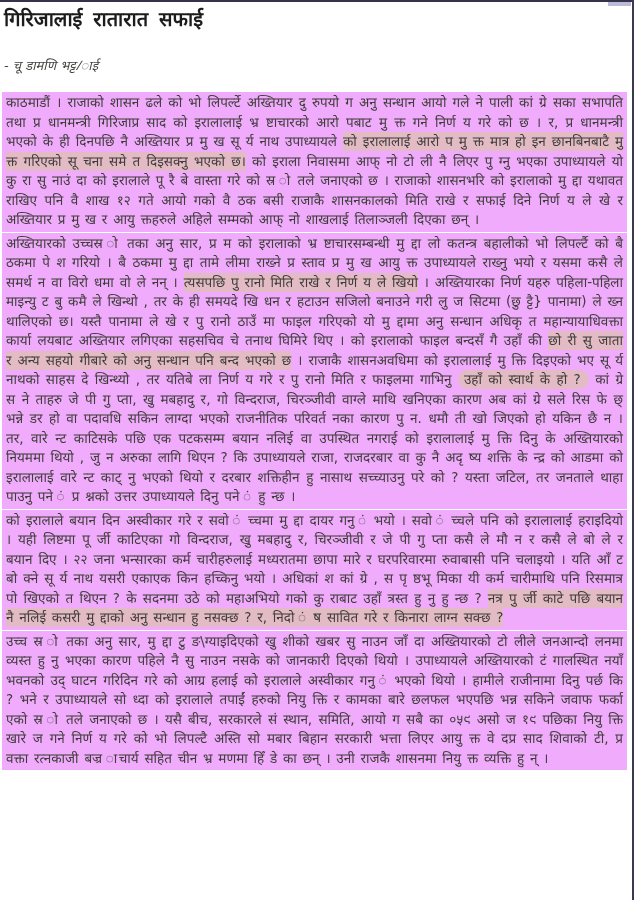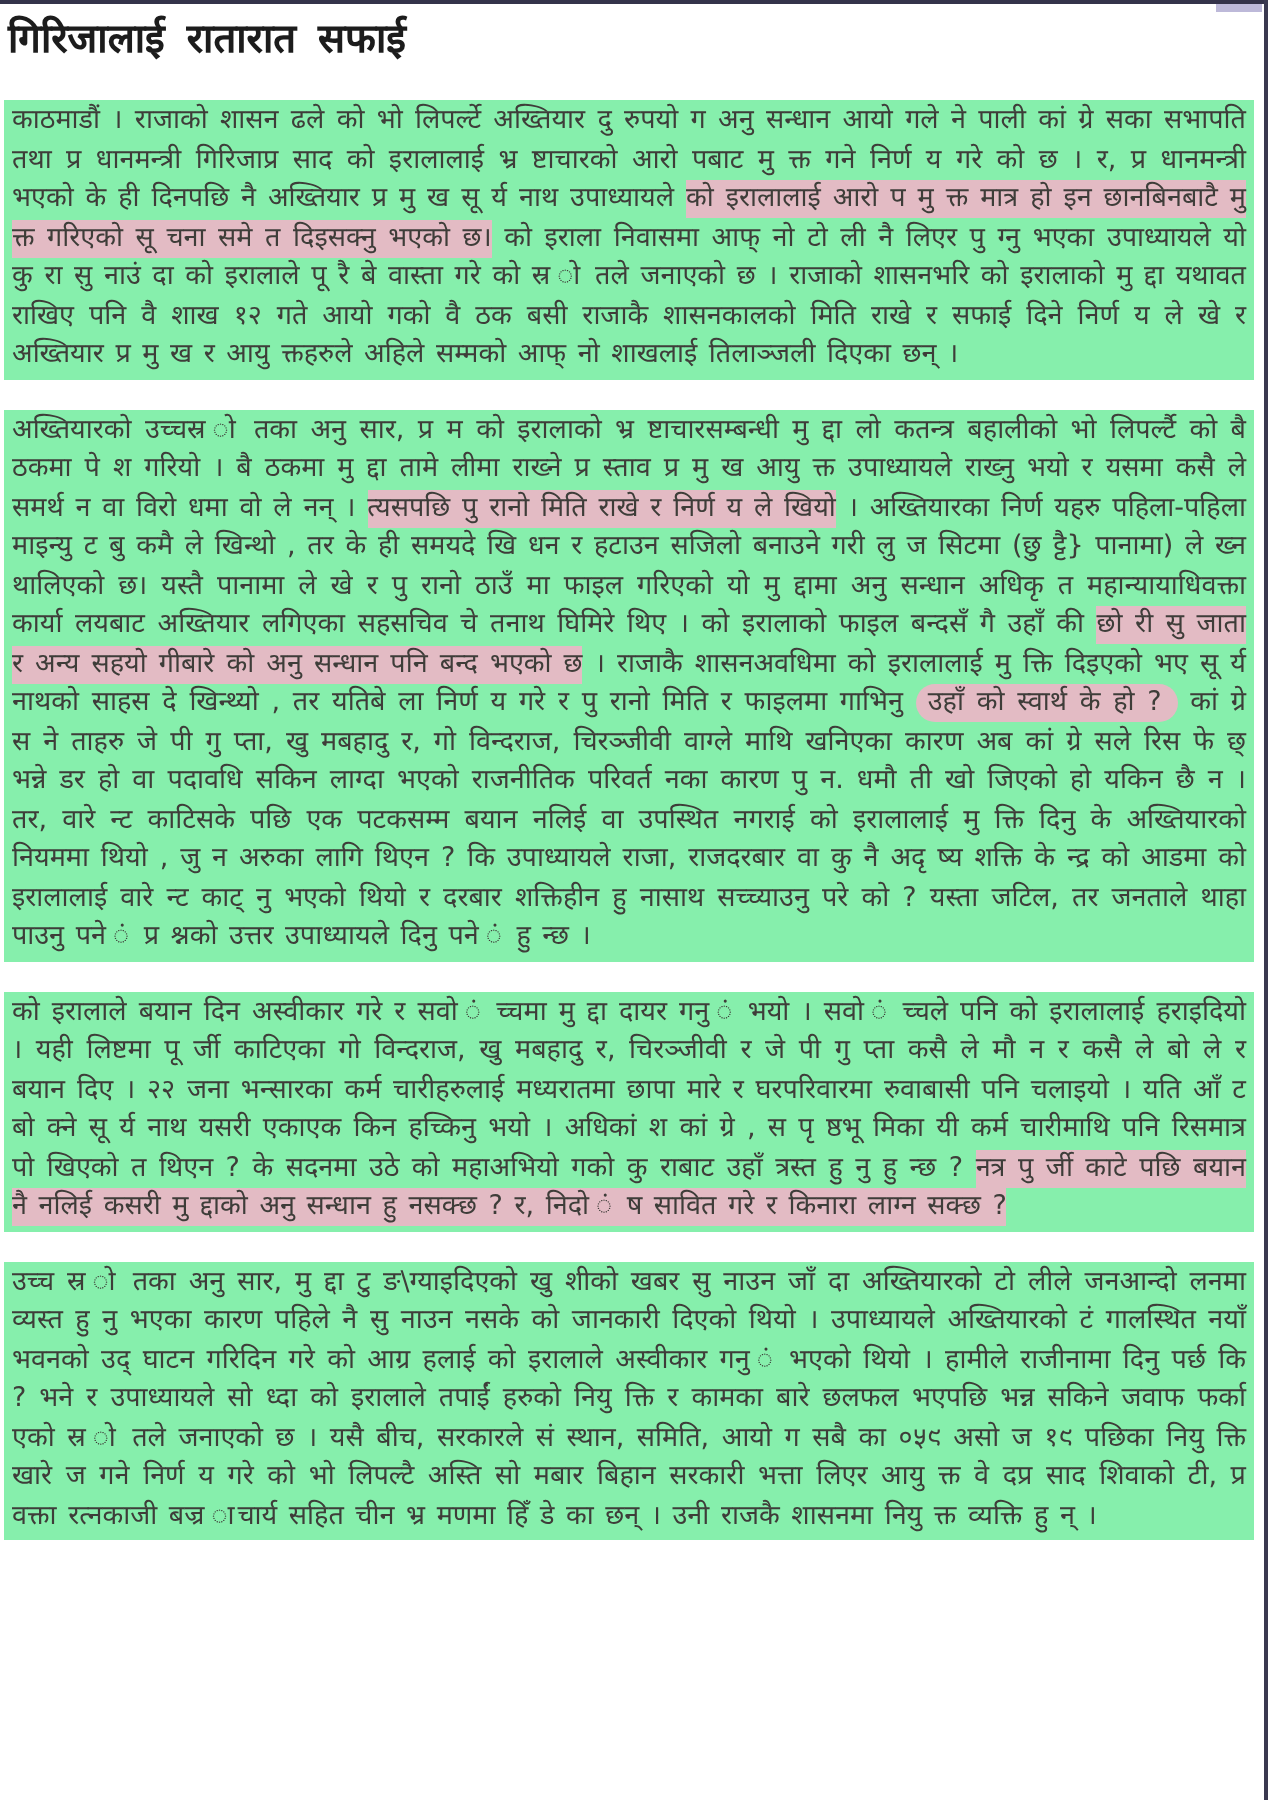--- a/index.html
+++ b/index.html
@@ -47,45 +47,46 @@
   .byline {
     margin: 24px 0 0 2px;
     font-style: italic;
     font-size: 13px;
     color: #45443f;
   }
   .body-text {
     margin-top: 18px;
   }
   .para {
-    background: #86efac;
+    background: #f0abfc;
     font-size: 13.5px;
     line-height: 19.5px;
     text-align: justify;
     padding: 1px 4px 2px 4px;
-    margin: 0 0 15px 0;
+    margin: 0 0 1px 0;
     word-spacing: 1.5px;
   }
   .hl {
     background: #e3bbc4;
     padding: 1px 0 2px 0;
   }
   .hl.rounded {
     border-radius: 11px;
     padding: 1px 8px 2px 6px;
   }
 </style>
 </head>
 <body>
 
 <div class="top-edge"></div>
 <div class="right-edge"></div>
 <div class="scroll-stub"></div>
 
 <div class="content">
   <h1 class="title">गिरिजालाई  रातारात सफाई</h1>
+  <div class="byline">- चू डामणि भट्ट/ाई</div>
   <div class="body-text" id="paragraphs">
       <p class="para"><span>काठमाडौं  । राजाको  शासन ढले को  भो लिपर्ल्टे  अख्तियार दु रुपयो ग अनु सन्धान आयो गले  ने पाली कां ग्रे सका सभापति तथा प्र धानमन्त्री गिरिजाप्र साद को इरालालाई  भ्र ष्टाचारको  आरो पबाट मु क्त गने  निर्ण य गरे को  छ । र, प्र धानमन्त्री भएको  के ही दिनपछि नै  अख्तियार प्र मु ख सू र्य नाथ उपाध्यायले </span><span class="hl">को इरालालाई  आरो प मु क्त मात्र हो इन छानबिनबाटै  मु क्त गरिएको  सू चना समे त दिइसक्नु भएको  छ।</span><span> को इराला निवासमा आफ् नो  टो ली नै  लिएर पु ग्नु भएका उपाध्यायले  यो  कु रा सु नाउं दा को इरालाले  पू रै  बे वास्ता गरे को  स्र ो तले  जनाएको  छ । राजाको  शासनभरि को इरालाको  मु द्दा यथावत राखिए पनि वै शाख १२ गते  आयो गको  वै ठक बसी राजाकै  शासनकालको  मिति राखे र सफाई दिने  निर्ण य ले खे र अख्तियार प्र मु ख र आयु क्तहरुले  अहिले  सम्मको  आफ् नो  शाखलाई तिलाञ्जली दिएका छन् ।</span></p>
       <p class="para"><span>अख्तियारको  उच्चस्र ो तका अनु सार, प्र म को इरालाको  भ्र ष्टाचारसम्बन्धी मु द्दा लो कतन्त्र बहालीको  भो लिपर्ल्टै को  बै ठकमा पे श गरियो  । बै ठकमा मु द्दा तामे लीमा राख्ने  प्र स्ताव प्र मु ख आयु क्त उपाध्यायले  राख्नु भयो  र यसमा कसै ले  समर्थ न वा विरो धमा वो ले नन्  । </span><span class="hl">त्यसपछि पु रानो  मिति राखे र निर्ण य ले खियो</span><span> । अख्तियारका निर्ण यहरु पहिला-पहिला माइन्यु ट बु कमै  ले खिन्थो , तर के ही समयदे खि धन र हटाउन सजिलो  बनाउने  गरी लु ज सिटमा (छु ट्टै} पानामा) ले ख्न थालिएको  छ। यस्तै  पानामा ले खे र पु रानो  ठाउँ मा फाइल गरिएको  यो  मु द्दामा अनु सन्धान अधिकृ त महान्यायाधिवक्ता कार्या लयबाट अख्तियार लगिएका सहसचिव चे तनाथ घिमिरे  थिए । को इरालाको  फाइल बन्दसँ गै  उहाँ की </span><span class="hl">छो री सु जाता र अन्य सहयो गीबारे को  अनु सन्धान पनि बन्द भएको  छ</span><span> । राजाकै  शासनअवधिमा को इरालालाई  मु क्ति दिइएको  भए सू र्य नाथको  साहस दे खिन्थ्यो , तर यतिबे ला निर्ण य गरे र पु रानो  मिति र फाइलमा गाभिनु </span><span class="hl rounded">उहाँ  को  स्वार्थ  के  हो  ?</span><span> कां ग्रे स ने ताहरु जे पी गु प्ता, खु मबहादु र, गो विन्दराज, चिरञ्जीवी वाग्ले  माथि खनिएका कारण अब कां ग्रे सले  रिस फे छ्  भन्ने  डर हो  वा पदावधि सकिन लाग्दा भएको  राजनीतिक परिवर्त नका कारण पु न. धमौ ती खो जिएको  हो  यकिन छै न । तर, वारे न्ट काटिसके पछि एक पटकसम्म बयान नलिई  वा उपस्थित नगराई  को इरालालाई  मु क्ति दिनु  के  अख्तियारको  नियममा थियो , जु न अरुका लागि थिएन ? कि उपाध्यायले  राजा, राजदरबार वा कु नै  अदृ ष्य शक्ति के न्द्र को  आडमा को इरालालाई  वारे न्ट काट् नु भएको  थियो  र दरबार शक्तिहीन हु नासाथ सच्च्याउनु परे को  ? यस्ता जटिल, तर जनताले  थाहा पाउनु पने ं  प्र श्नको  उत्तर उपाध्यायले  दिनु पने ं  हु न्छ ।</span></p>
       <p class="para"><span>को इरालाले  बयान दिन अस्वीकार गरे र सवो ं च्चमा मु द्दा दायर गनु ं भयो  । सवो ं च्चले  पनि को इरालालाई  हराइदियो  । यही लिष्टमा पू र्जी  काटिएका गो विन्दराज, खु मबहादु र, चिरञ्जीवी र जे पी गु प्ता कसै ले  मौ न र कसै ले  बो ले र बयान दिए । २२ जना भन्सारका कर्म चारीहरुलाई  मध्यरातमा छापा मारे र घरपरिवारमा रुवाबासी पनि चलाइयो  । यति आँ ट बो क्ने  सू र्य नाथ यसरी एकाएक किन हच्किनु भयो  । अधिकां श कां ग्रे , स पृ ष्ठभू मिका यी कर्म चारीमाथि पनि रिसमात्र पो खिएको  त थिएन ? के  सदनमा उठे को  महाअभियो गको  कु राबाट उहाँ  त्रस्त हु नु हु न्छ ? </span><span class="hl">नत्र पु र्जी  काटे पछि बयान नै  नलिई  कसरी मु द्दाको  अनु सन्धान हु नसक्छ ? र, निदो ं ष सावित गरे र किनारा लाग्न सक्छ ?</span></p>
       <p class="para"><span>उच्च स्र ो तका अनु सार, मु द्दा टु ङ\ग्याइदिएको  खु शीको  खबर सु नाउन जाँ दा अख्तियारको  टो लीले  जनआन्दो लनमा व्यस्त हु नु भएका कारण पहिले  नै  सु नाउन नसके को  जानकारी दिएको  थियो  । उपाध्यायले  अख्तियारको  टं गालस्थित नयाँ  भवनको  उद् घाटन गरिदिन गरे को  आग्र हलाई  को इरालाले  अस्वीकार गनु ं भएको  थियो  । हामीले  राजीनामा दिनु पर्छ कि ? भने र उपाध्यायले  सो ध्दा को इरालाले  तपाईं हरुको  नियु क्ति र कामका बारे  छलफल भएपछि भन्न सकिने  जवाफ फर्का एको  स्र ो तले  जनाएको  छ । यसै  बीच, सरकारले  सं स्थान, समिति, आयो ग सबै का ०५९ असो ज १९ पछिका नियु क्ति खारे ज गने  निर्ण य गरे को  भो लिपल्टै  अस्ति सो मबार बिहान सरकारी भत्ता लिएर आयु क्त वे दप्र साद शिवाको  टी, प्र वक्ता रत्नकाजी बज्र ाचार्य सहित चीन भ्र मणमा हिँ डे का छन्  । उनी राजकै  शासनमा नियु क्त व्यक्ति हु न्  ।</span></p>
     </div>
 </div>
 
 </body></html>

